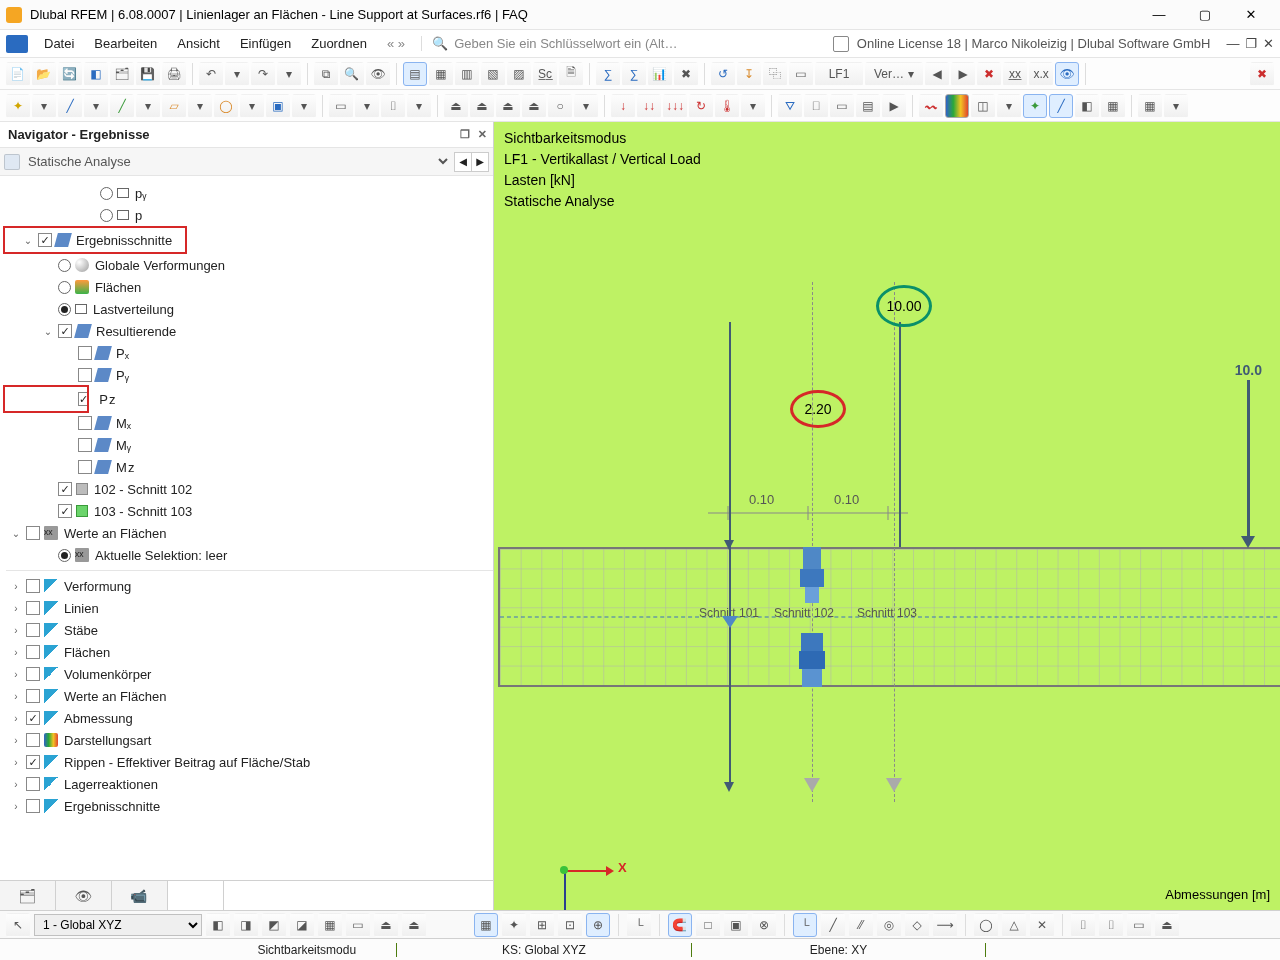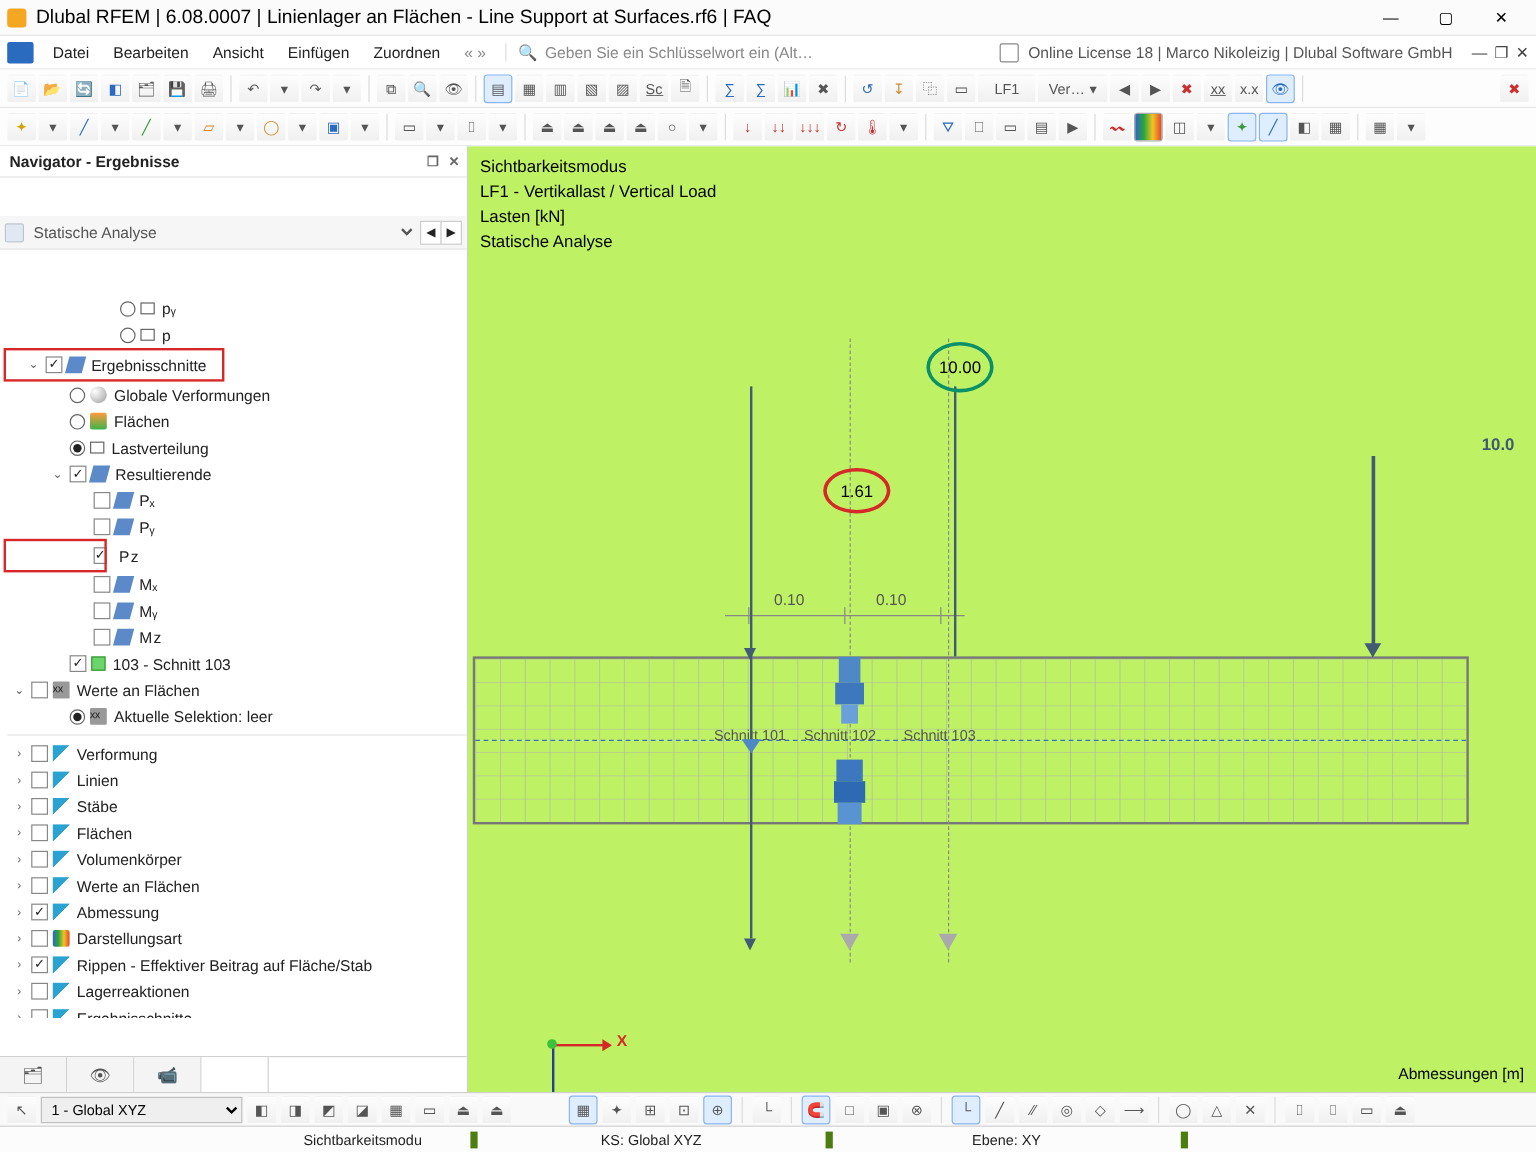--- a/index.html
+++ b/index.html
@@ -14,21 +14,21 @@
     --accent-red:#d62828;
     --accent-teal:#0a9069;
     --line-slate:#415b74;
     --grid:#bdbdbd;
   }
   *{box-sizing:border-box;}
   html,body{margin:0;padding:0;width:1280px;height:960px;font-family:"Segoe UI",Tahoma,sans-serif;font-size:13px;color:var(--text);background:var(--panel);overflow:hidden;}
   
   .titlebar{height:30px;display:flex;align-items:center;padding:0 6px;background:#fbfbfb;border-bottom:1px solid #e5e5e5;}
   .titlebar .appicon{width:16px;height:16px;border-radius:3px;background:#f5a623;margin-right:8px;}
-  .titlebar .title{flex:1;font-size:16px;color:#000;}
+  .titlebar .title{flex:1;font-size:13px;color:#000;}
   .winbtns{display:flex;gap:0;}
   .winbtn{width:46px;height:30px;display:flex;align-items:center;justify-content:center;font-size:13px;color:#000;}
   
   .menubar{height:28px;display:flex;align-items:center;padding:0 6px;gap:0;border-bottom:1px solid #e5e5e5;font-size:13px;}
   .menubar .logo{width:22px;height:18px;background:#2a6bc0;margin-right:6px;border-radius:2px;position:relative;}
   .menuitem{padding:4px 10px;cursor:default;}
   .menubar .search{flex:0 0 260px;margin-left:6px;color:#888;display:flex;align-items:center;gap:6px;border-left:1px solid #ddd;padding-left:10px;}
   .menubar .license{margin-left:auto;display:flex;align-items:center;color:#555;gap:8px;}
   .menubar .mdi{display:flex;gap:6px;margin-left:8px;font-size:13px;color:#444;}
   
@@ -37,21 +37,21 @@
   .tbtn.wide{width:auto;padding:0 8px;gap:4px;}
   .tsep{width:1px;height:22px;background:#ddd;margin:0 4px;}
   .tbtn.active{border-color:#8ab4f0;background:#dfeeff;}
   .tbtn.red{color:#cc2e2e;}
   .tbtn.blue{color:#2a6bc0;}
   .tbtn.green{color:#3a9a3a;}
   .tbtn.orange{color:#d98a2b;}
   .tbtn.yellow{color:#d1a500;}
   
   .workspace{display:flex;height:calc(960px - 30px - 28px - 32px - 32px - 28px - 22px);}
-  .nav{width:390px;border-right:1px solid #d0d0d0;display:flex;flex-direction:column;background:#fff;gap:32px;}
+  .nav{width:494px;border-right:1px solid #d0d0d0;display:flex;flex-direction:column;background:#fff;}
   .nav-header{height:26px;display:flex;align-items:center;padding:0 8px;font-weight:600;border-bottom:1px solid #e5e5e5;position:relative;}
   .nav-header .hdrbtns{position:absolute;right:6px;display:flex;gap:8px;color:#666;font-size:11px;}
   .nav-selector{height:28px;display:flex;align-items:center;border-bottom:1px solid #e5e5e5;background:#f6f6f6;padding:0 4px;gap:4px;}
   .nav-selector select{flex:1;border:none;background:transparent;font-size:13px;color:#555;}
   .navarrows{display:flex;}
   .navarrows .nbtn{width:18px;height:20px;border:1px solid #ccc;background:#fff;display:flex;align-items:center;justify-content:center;font-size:10px;margin-left:-1px;}
   .tree{flex:1;overflow:auto;padding:6px 0 6px 6px;}
   .tree .node{display:flex;align-items:center;height:22px;gap:4px;padding-left:0;white-space:nowrap;}
   .tree .caret{width:12px;text-align:center;color:#666;font-size:10px;}
   .tree .cb{width:14px;height:14px;border:1px solid #888;background:#fff;display:inline-flex;align-items:center;justify-content:center;font-size:10px;}
@@ -91,21 +91,21 @@
   .zaxis{position:absolute;left:0;top:0;width:2px;height:48px;background:#2a3f8f;}
   .zaxis::after{content:"";position:absolute;left:-4px;bottom:-2px;border-top:8px solid #2a3f8f;border-left:5px solid transparent;border-right:5px solid transparent;}
   .origin{position:absolute;left:-4px;top:-4px;width:8px;height:8px;border-radius:50%;background:#3ac23a;}
   .abm{position:absolute;right:10px;bottom:8px;font-size:13px;color:#000;}
   .rightlabel{position:absolute;right:18px;top:240px;color:var(--line-slate);font-size:14px;font-weight:600;}
   .support{position:absolute;width:0;height:0;border-left:8px solid transparent;border-right:8px solid transparent;border-top:12px solid #4f88c6;}
   
   .bottombar{height:28px;border-top:1px solid #d0d0d0;display:flex;align-items:center;padding:0 6px;gap:4px;background:#f9f9f9;}
   .bottombar select{border:1px solid #c0c0c0;height:22px;font-size:12px;padding:0 4px;}
   .statusbar{height:22px;border-top:1px solid #d0d0d0;display:flex;align-items:center;font-size:12px;background:#fcfcfc;color:#222;}
-  .statusbar .seg{flex:1;text-align:center;border-right:6px solid #4d7c0f;padding:0 16px;}
+  .statusbar .seg{flex:1;text-align:center;border-right:1px solid #4d7c0f;padding:0 16px;}
   .statusbar .seg:first-child{flex:1.3;text-align:right;padding-right:40px;}
   .statusbar .seg:last-child{border-right:none;}
   .arrowbtn{font-size:10px;}
   .license .licicon{width:16px;height:16px;display:inline-block;border:1px solid #888;border-radius:2px;}
   
   .ibox{width:16px;height:16px;border:1px solid rgba(0,0,0,0.15);border-radius:2px;}
 </style>
 </head>
 <body>
 
@@ -334,20 +334,25 @@
           <span class="lbl">Mᵧ</span>
         </div>
       <div class="node" style="padding-left:72px;">
           <span class="cb"></span>
           <span class="ic sec"></span>
           <span class="lbl">M z</span>
         </div>
 
       <div class="node" style="padding-left:52px;">
           <span class="cb checked"></span>
+          <span class="ic sq grey"></span>
+          <span class="lbl">102 - Schnitt 102</span>
+        </div>
+      <div class="node" style="padding-left:52px;">
+          <span class="cb checked"></span>
           <span class="ic sq green"></span>
           <span class="lbl">103 - Schnitt 103</span>
         </div>
 
       <div class="node" style="padding-left:4px;">
           <span class="caret">⌄</span>
           <span class="cb"></span>
           <span class="ic values">ˣˣ</span>
           <span class="lbl">Werte an Flächen</span>
         </div>
@@ -496,21 +501,21 @@
       <rect x="2" y="104" width="26" height="18" fill="#2e6ab4"></rect>
       <rect x="5" y="122" width="20" height="18" fill="#5a93d1"></rect>
     </svg>
 
     <div class="loadarrow" style="left:405px;top:200px;height:225px;width:2px;"></div>
 
     <div class="valcircle" style="left:382px;top:163px;width:56px;height:42px;border-color:var(--accent-teal);">
         <span>10.00</span>
       </div>
     <div class="valcircle" style="left:296px;top:268px;width:56px;height:38px;border-color:var(--accent-red);">
-        <span>1.61</span>
+        <span>2.20</span>
       </div>
 
     <div class="csys">
       <div class="xaxis"></div>
       <div class="zaxis"></div>
       <div class="origin"></div>
       <span style="position:absolute;left:54px;top:-10px;color:var(--accent-red);font-weight:600;">X</span>
 
     </div>
 

